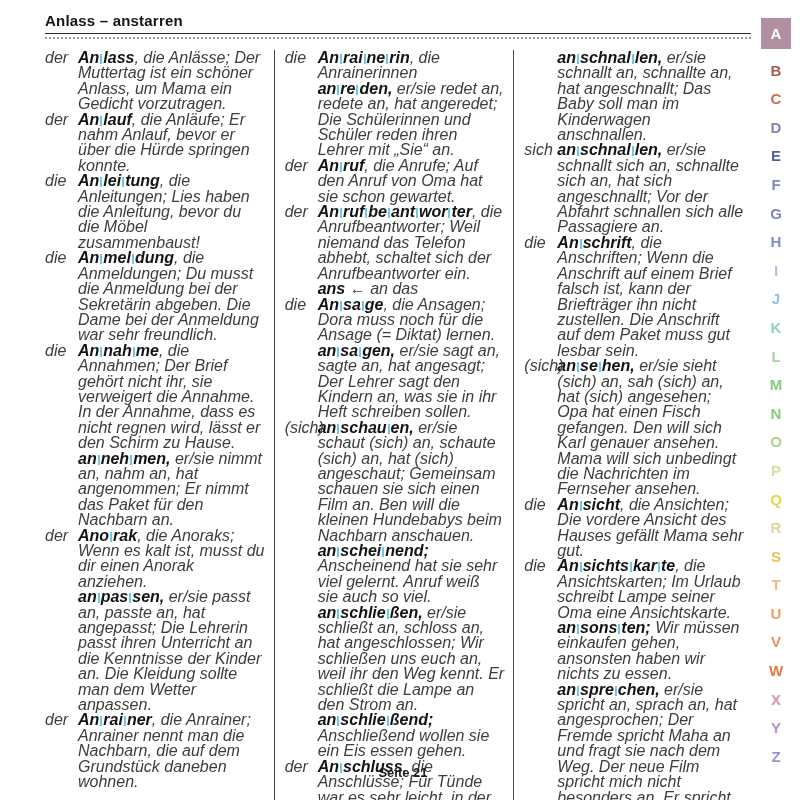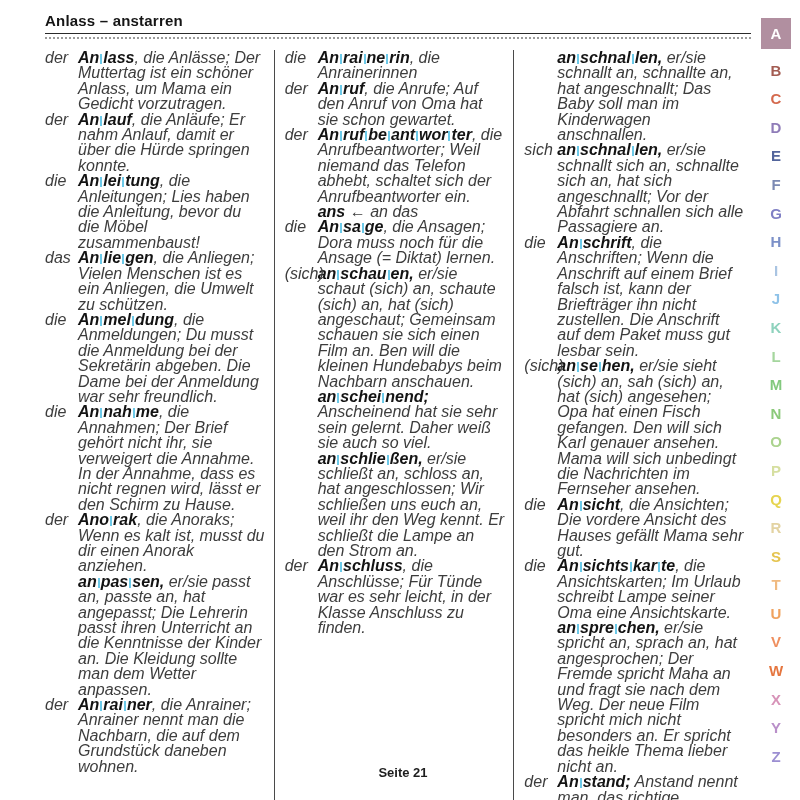--- a/index.html
+++ b/index.html
@@ -66,47 +66,51 @@
 <div class="page">
 
   <div class="header">
     <div class="header-title">Anlass – anstarren</div>
     <div class="header-dots"></div>
   </div>
 
   <div class="columns">
     <div class="col" id="col-0">
         <div class="entry"><span class="article">der</span><b class="head">An<span class="sep" style="background: rgb(108, 201, 232);"></span>lass</b><span class="tail">, die Anlässe; Der Muttertag ist ein schöner Anlass, um Mama ein Gedicht vorzutragen.</span></div>
-        <div class="entry"><span class="article">der</span><b class="head">An<span class="sep" style="background: rgb(108, 201, 232);"></span>lauf</b><span class="tail">, die Anläufe; Er nahm Anlauf, damit er über die Hürde springen konnte.</span></div>
+        <div class="entry"><span class="article">der</span><b class="head">An<span class="sep" style="background: rgb(108, 201, 232);"></span>lauf</b><span class="tail">, die Anläufe; Er nahm Anlauf, bevor er über die Hürde springen konnte.</span></div>
         <div class="entry"><span class="article">die</span><b class="head">An<span class="sep" style="background: rgb(108, 201, 232);"></span>lei<span class="sep" style="background: rgb(108, 201, 232);"></span>tung</b><span class="tail">, die Anleitungen; Lies haben die Anleitung, bevor du die Möbel zusammenbaust!</span></div>
-        <div class="entry"><span class="article">das</span><b class="head">An<span class="sep" style="background: rgb(108, 201, 232);"></span>lie<span class="sep" style="background: rgb(108, 201, 232);"></span>gen</b><span class="tail">, die Anliegen; Vielen Menschen ist es ein Anliegen, die Umwelt zu schützen.</span></div>
         <div class="entry"><span class="article">die</span><b class="head">An<span class="sep" style="background: rgb(108, 201, 232);"></span>mel<span class="sep" style="background: rgb(108, 201, 232);"></span>dung</b><span class="tail">, die Anmeldungen; Du musst die Anmeldung bei der Sekretärin abgeben. Die Dame bei der Anmeldung war sehr freundlich.</span></div>
         <div class="entry"><span class="article">die</span><b class="head">An<span class="sep" style="background: rgb(108, 201, 232);"></span>nah<span class="sep" style="background: rgb(108, 201, 232);"></span>me</b><span class="tail">, die Annahmen; Der Brief gehört nicht ihr, sie verweigert die Annahme. In der Annahme, dass es nicht regnen wird, lässt er den Schirm zu Hause.</span></div>
+        <div class="entry"><span class="article"></span><b class="head">an<span class="sep" style="background: rgb(108, 201, 232);"></span>neh<span class="sep" style="background: rgb(108, 201, 232);"></span>men,</b><span class="tail"> er/sie nimmt an, nahm an, hat angenommen; Er nimmt das Paket für den Nachbarn an.</span></div>
         <div class="entry"><span class="article">der</span><b class="head">Ano<span class="sep" style="background: rgb(108, 201, 232);"></span>rak</b><span class="tail">, die Anoraks; Wenn es kalt ist, musst du dir einen Anorak anziehen.</span></div>
         <div class="entry"><span class="article"></span><b class="head">an<span class="sep" style="background: rgb(108, 201, 232);"></span>pas<span class="sep" style="background: rgb(108, 201, 232);"></span>sen,</b><span class="tail"> er/sie passt an, passte an, hat angepasst; Die Lehrerin passt ihren Unterricht an die Kenntnisse der Kinder an. Die Kleidung sollte man dem Wetter anpassen.</span></div>
         <div class="entry"><span class="article">der</span><b class="head">An<span class="sep" style="background: rgb(108, 201, 232);"></span>rai<span class="sep" style="background: rgb(108, 201, 232);"></span>ner</b><span class="tail">, die Anrainer; Anrainer nennt man die Nachbarn, die auf dem Grundstück daneben wohnen.</span></div>
       </div>
     <div class="col" id="col-1">
         <div class="entry"><span class="article">die</span><b class="head">An<span class="sep" style="background: rgb(108, 201, 232);"></span>rai<span class="sep" style="background: rgb(108, 201, 232);"></span>ne<span class="sep" style="background: rgb(108, 201, 232);"></span>rin</b><span class="tail">, die Anrainerinnen</span></div>
+        <div class="entry"><span class="article"></span><b class="head">an<span class="sep" style="background: rgb(108, 201, 232);"></span>re<span class="sep" style="background: rgb(108, 201, 232);"></span>den,</b><span class="tail"> er/sie redet an, redete an, hat angeredet; Die Schülerinnen und Schüler reden ihren Lehrer mit „Sie“ an.</span></div>
         <div class="entry"><span class="article">der</span><b class="head">An<span class="sep" style="background: rgb(108, 201, 232);"></span>ruf</b><span class="tail">, die Anrufe; Auf den Anruf von Oma hat sie schon gewartet.</span></div>
         <div class="entry"><span class="article">der</span><b class="head">An<span class="sep" style="background: rgb(108, 201, 232);"></span>ruf<span class="sep" style="background: rgb(108, 201, 232);"></span>be<span class="sep" style="background: rgb(108, 201, 232);"></span>ant<span class="sep" style="background: rgb(108, 201, 232);"></span>wor<span class="sep" style="background: rgb(108, 201, 232);"></span>ter</b><span class="tail">, die Anrufbeantworter; Weil niemand das Telefon abhebt, schaltet sich der Anrufbeantworter ein.</span></div>
         <div class="entry"><span class="article"></span><b class="head">ans</b><span class="tail"> ← an das</span></div>
         <div class="entry"><span class="article">die</span><b class="head">An<span class="sep" style="background: rgb(108, 201, 232);"></span>sa<span class="sep" style="background: rgb(108, 201, 232);"></span>ge</b><span class="tail">, die Ansagen; Dora muss noch für die Ansage (= Diktat) lernen.</span></div>
+        <div class="entry"><span class="article"></span><b class="head">an<span class="sep" style="background: rgb(108, 201, 232);"></span>sa<span class="sep" style="background: rgb(108, 201, 232);"></span>gen,</b><span class="tail"> er/sie sagt an, sagte an, hat angesagt; Der Lehrer sagt den Kindern an, was sie in ihr Heft schreiben sollen.</span></div>
         <div class="entry"><span class="article">(sich)</span><b class="head">an<span class="sep" style="background: rgb(108, 201, 232);"></span>schau<span class="sep" style="background: rgb(108, 201, 232);"></span>en,</b><span class="tail"> er/sie schaut (sich) an, schaute (sich) an, hat (sich) angeschaut; Gemeinsam schauen sie sich einen Film an. Ben will die kleinen Hundebabys beim Nachbarn anschauen.</span></div>
-        <div class="entry"><span class="article"></span><b class="head">an<span class="sep" style="background: rgb(108, 201, 232);"></span>schei<span class="sep" style="background: rgb(108, 201, 232);"></span>nend;</b><span class="tail"> Anscheinend hat sie sehr sein gelernt. Daher weiß sie auch so viel.</span></div>
+        <div class="entry"><span class="article"></span><b class="head">an<span class="sep" style="background: rgb(108, 201, 232);"></span>schei<span class="sep" style="background: rgb(108, 201, 232);"></span>nend;</b><span class="tail"> Anscheinend hat sie sehr viel gelernt. Anruf weiß sie auch so viel.</span></div>
         <div class="entry"><span class="article"></span><b class="head">an<span class="sep" style="background: rgb(108, 201, 232);"></span>schlie<span class="sep" style="background: rgb(108, 201, 232);"></span>ßen,</b><span class="tail"> er/sie schließt an, schloss an, hat angeschlossen; Wir schließen uns euch an, weil ihr den Weg kennt. Er schließt die Lampe an den Strom an.</span></div>
+        <div class="entry"><span class="article"></span><b class="head">an<span class="sep" style="background: rgb(108, 201, 232);"></span>schlie<span class="sep" style="background: rgb(108, 201, 232);"></span>ßend;</b><span class="tail"> Anschließend wollen sie ein Eis essen gehen.</span></div>
         <div class="entry"><span class="article">der</span><b class="head">An<span class="sep" style="background: rgb(108, 201, 232);"></span>schluss</b><span class="tail">, die Anschlüsse; Für Tünde war es sehr leicht, in der Klasse Anschluss zu finden.</span></div>
       </div>
     <div class="col" id="col-2">
         <div class="entry"><span class="article"></span><b class="head">an<span class="sep" style="background: rgb(108, 201, 232);"></span>schnal<span class="sep" style="background: rgb(108, 201, 232);"></span>len,</b><span class="tail"> er/sie schnallt an, schnallte an, hat angeschnallt; Das Baby soll man im Kinderwagen anschnallen.</span></div>
         <div class="entry"><span class="article">sich</span><b class="head">an<span class="sep" style="background: rgb(108, 201, 232);"></span>schnal<span class="sep" style="background: rgb(108, 201, 232);"></span>len,</b><span class="tail"> er/sie schnallt sich an, schnallte sich an, hat sich angeschnallt; Vor der Abfahrt schnallen sich alle Passagiere an.</span></div>
         <div class="entry"><span class="article">die</span><b class="head">An<span class="sep" style="background: rgb(108, 201, 232);"></span>schrift</b><span class="tail">, die Anschriften; Wenn die Anschrift auf einem Brief falsch ist, kann der Briefträger ihn nicht zustellen. Die Anschrift auf dem Paket muss gut lesbar sein.</span></div>
         <div class="entry"><span class="article">(sich)</span><b class="head">an<span class="sep" style="background: rgb(108, 201, 232);"></span>se<span class="sep" style="background: rgb(108, 201, 232);"></span>hen,</b><span class="tail"> er/sie sieht (sich) an, sah (sich) an, hat (sich) angesehen; Opa hat einen Fisch gefangen. Den will sich Karl genauer ansehen. Mama will sich unbedingt die Nachrichten im Fernseher ansehen.</span></div>
         <div class="entry"><span class="article">die</span><b class="head">An<span class="sep" style="background: rgb(108, 201, 232);"></span>sicht</b><span class="tail">, die Ansichten; Die vordere Ansicht des Hauses gefällt Mama sehr gut.</span></div>
         <div class="entry"><span class="article">die</span><b class="head">An<span class="sep" style="background: rgb(108, 201, 232);"></span>sichts<span class="sep" style="background: rgb(108, 201, 232);"></span>kar<span class="sep" style="background: rgb(108, 201, 232);"></span>te</b><span class="tail">, die Ansichtskarten; Im Urlaub schreibt Lampe seiner Oma eine Ansichtskarte.</span></div>
+        <div class="entry"><span class="article"></span><b class="head">an<span class="sep" style="background: rgb(108, 201, 232);"></span>sons<span class="sep" style="background: rgb(108, 201, 232);"></span>ten;</b><span class="tail"> Wir müssen einkaufen gehen, ansonsten haben wir nichts zu essen.</span></div>
         <div class="entry"><span class="article"></span><b class="head">an<span class="sep" style="background: rgb(108, 201, 232);"></span>spre<span class="sep" style="background: rgb(108, 201, 232);"></span>chen,</b><span class="tail"> er/sie spricht an, sprach an, hat angesprochen; Der Fremde spricht Maha an und fragt sie nach dem Weg. Der neue Film spricht mich nicht besonders an. Er spricht das heikle Thema lieber nicht an.</span></div>
         <div class="entry"><span class="article">der</span><b class="head">An<span class="sep" style="background: rgb(108, 201, 232);"></span>stand;</b><span class="tail"> Anstand nennt man, das richtige Verhalten zeigen.</span></div>
       </div>
   </div>
 
   <div class="alphabet" id="alphabet-rail">
       <div class="alpha-letter active" style="color: rgb(255, 255, 255); background: rgb(177, 143, 160);">A</div>
       <div class="alpha-letter" style="color: rgb(163, 92, 82);">B</div>
       <div class="alpha-letter" style="color: rgb(212, 105, 77);">C</div>
       <div class="alpha-letter" style="color: rgb(143, 124, 184);">D</div>

